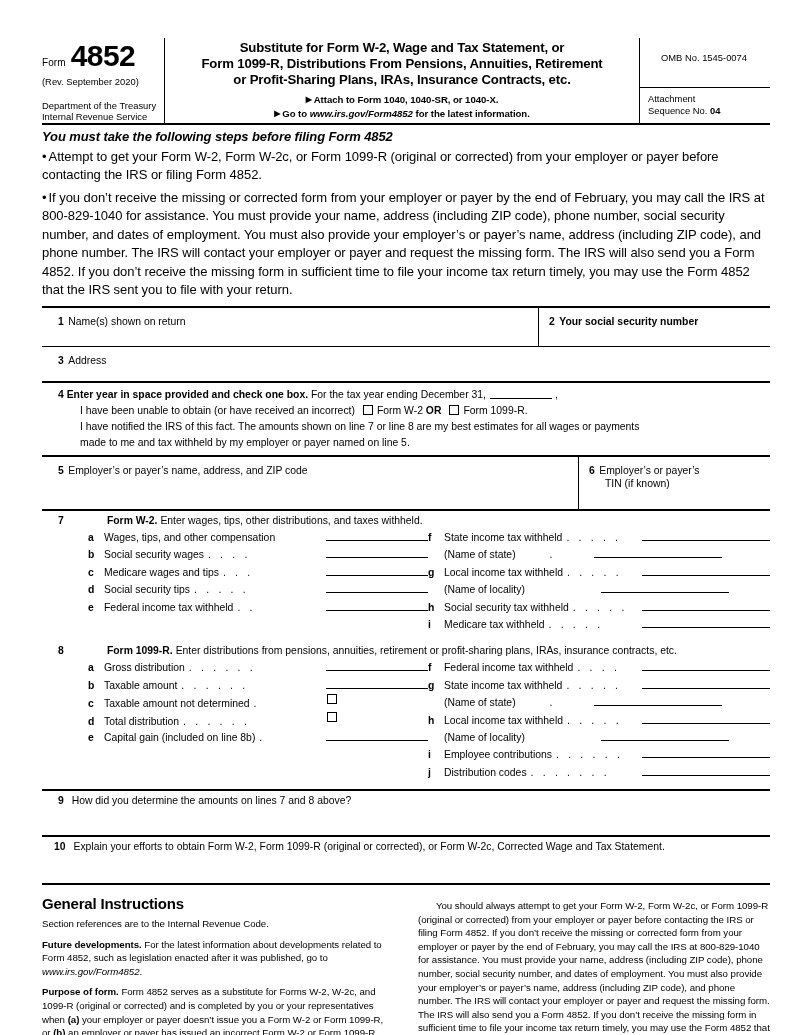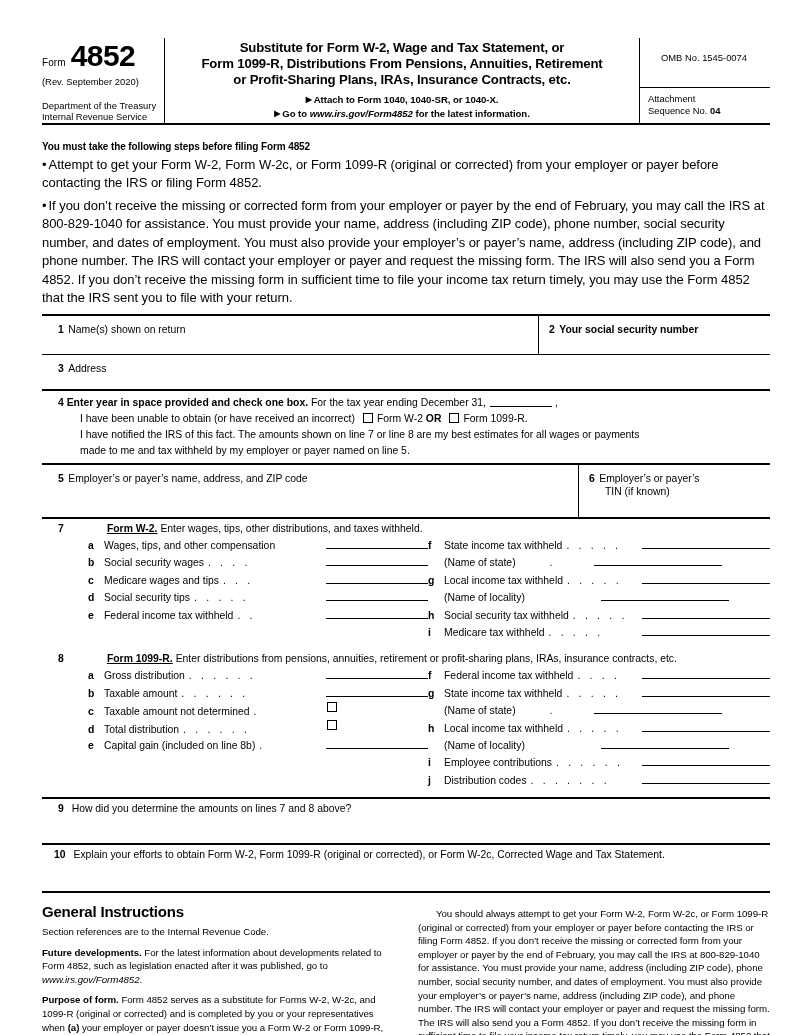--- a/index.html
+++ b/index.html
@@ -88,24 +88,25 @@
   .hdr-seq {
     border-top: 1.2px solid #000;
     font-size: 9.4px;
     padding: 5px 0 6px 8px;
     line-height: 1.25;
   }
   .hdr-seq b { font-weight: bold; }
 
   
   .steps-title {
-    font-size: 10px;
-    font-weight: bold;
-    margin-top: 16px;
+    font-size: 13px;
+    font-weight: bold;
+    margin-top: 4px;
     letter-spacing: -0.1px;
+    font-style: italic;
   }
   .bullet-p {
     font-size: 13px;
     line-height: 1.42;
     margin-top: 4px;
     width: 728px;
     letter-spacing: -0.05px;
   }
   .bullet-p .bl { margin-right: 2px; }
 
@@ -145,21 +146,21 @@
     border: 1.1px solid #000;
     vertical-align: -1px;
     margin: 0 4px 0 8px;
     background: #fff;
   }
 
   
   .sect { padding: 4px 0 2px 0; width: 728px; }
   .sect-head { font-size: 10.4px; padding-left: 16px; }
   .sect-head .num { width: 30px; }
-  .sect-head b { font-weight: bold; text-decoration: underline; }
+  .sect-head b { font-weight: bold; }
 
   .cols { display: flex; padding-left: 46px; margin-top: 3px; }
   .col-l { width: 340px; }
   .col-r { width: 342px; }
 
   .item {
     display: flex;
     align-items: baseline;
     height: 17.4px;
     font-size: 10.4px;

